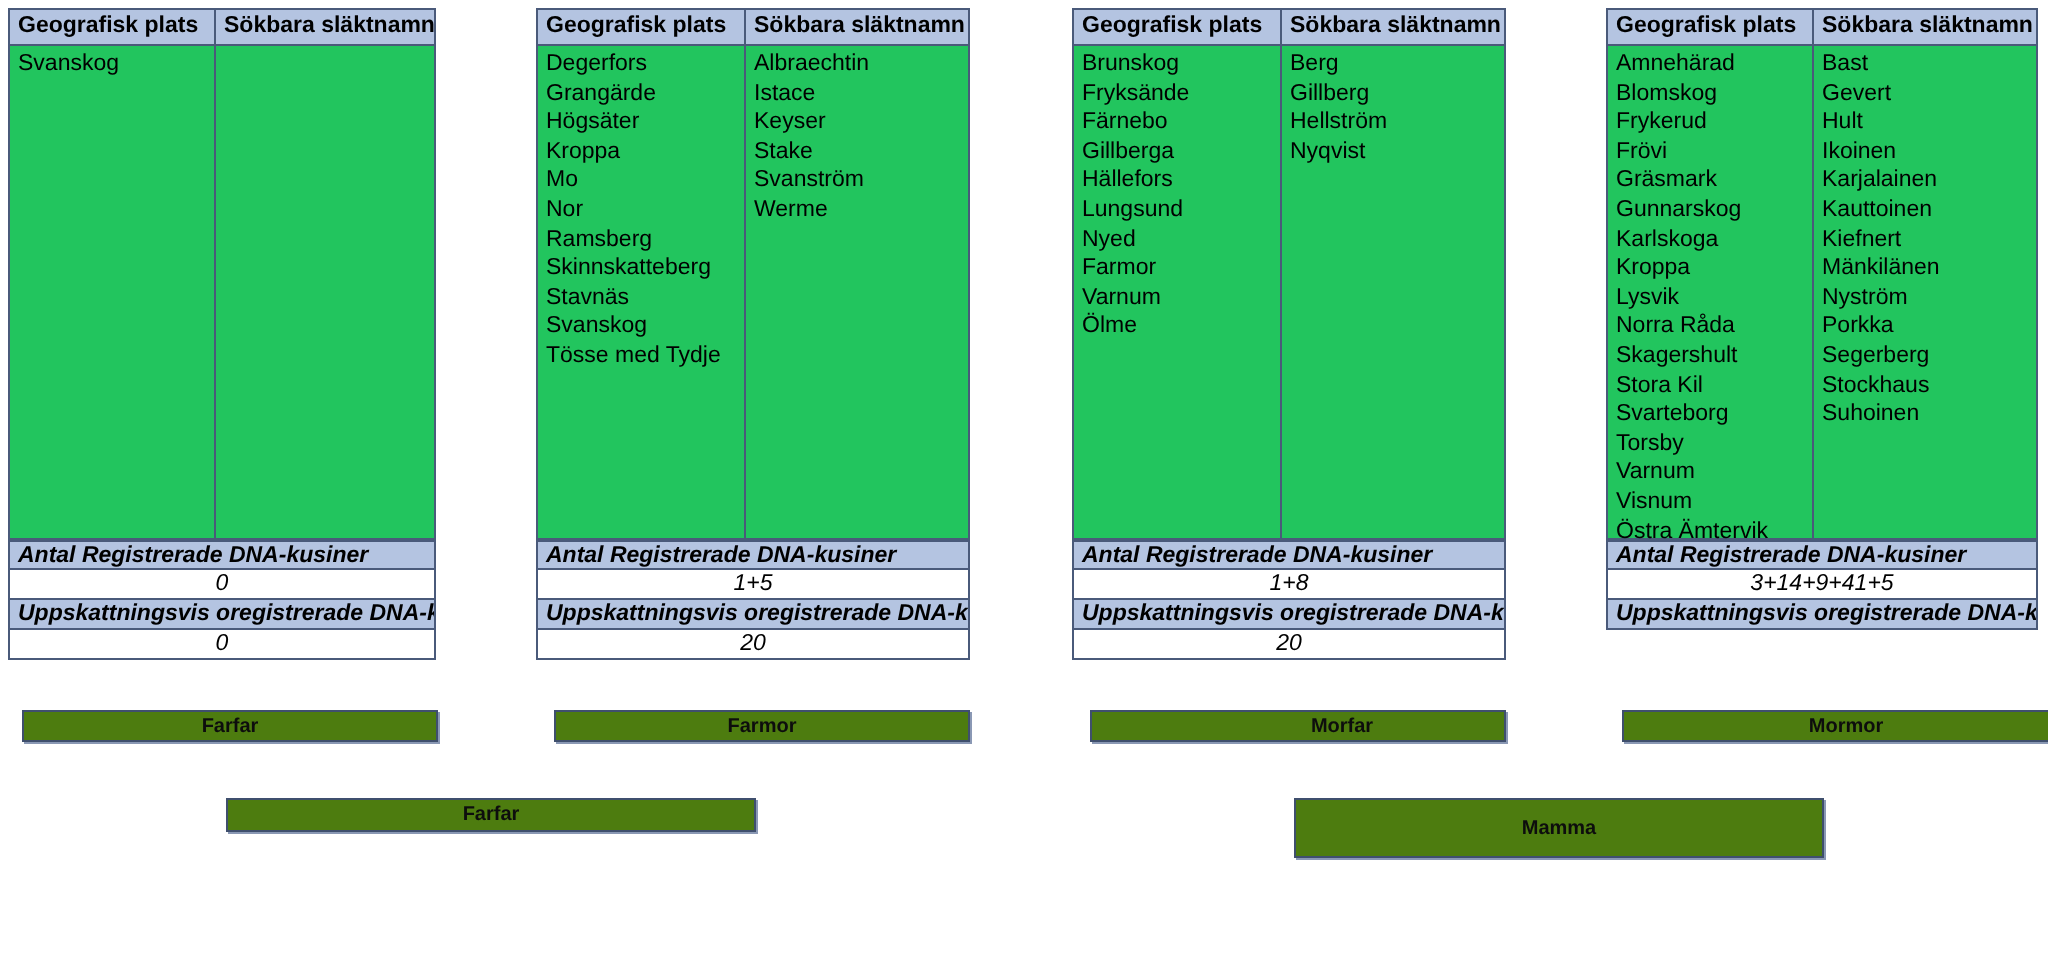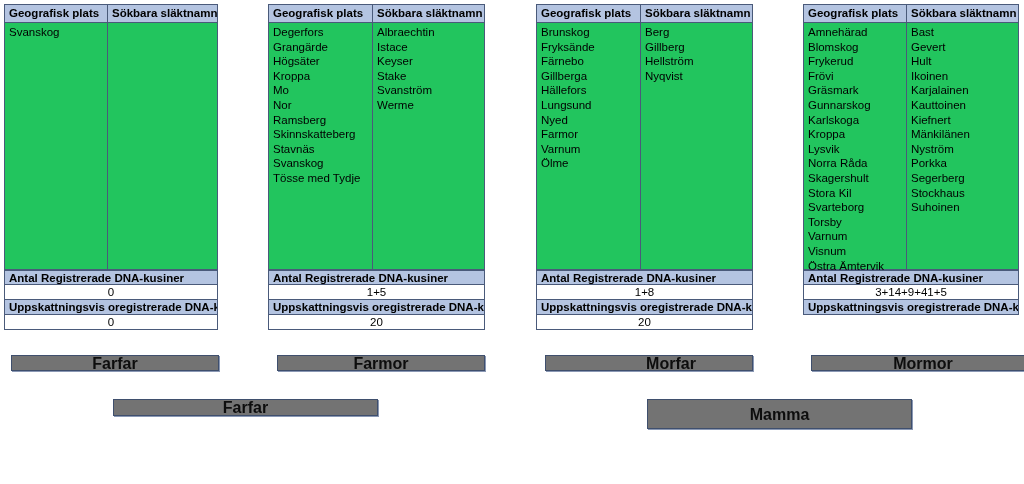--- a/index.html
+++ b/index.html
@@ -61,20 +61,21 @@
     font-size: 11.5px;
     line-height: 14.6px;
     white-space: nowrap;
     overflow: hidden;
   }
 
   
   .sum-block {
     position: absolute;
     box-sizing: border-box;
+    font-style: italic;
   }
   .sum-row {
     box-sizing: border-box;
     border: 1px solid #4a5a7a;
     border-top: none;
     font-size: 11.5px;
     line-height: 14px;
     height: 15px;
     overflow: hidden;
   }
@@ -88,24 +89,24 @@
   }
   .sum-row.value {
     background: #ffffff;
     text-align: center;
   }
 
   
   .rel-box {
     position: absolute;
     box-sizing: border-box;
-    background: #737373;
+    background: #4d7c0f;
     border: 1px solid #3f4f6d;
     box-shadow: 1px 1px 0 #8a98b4;
-    font-size: 16px;
+    font-size: 10px;
     font-weight: bold;
     text-align: center;
     display: flex;
     flex-direction: column;
     align-items: center;
     justify-content: center;
     line-height: 15px;
     color: #0d0d0d;
   }
   .rel-box span { display: block; white-space: nowrap; }

